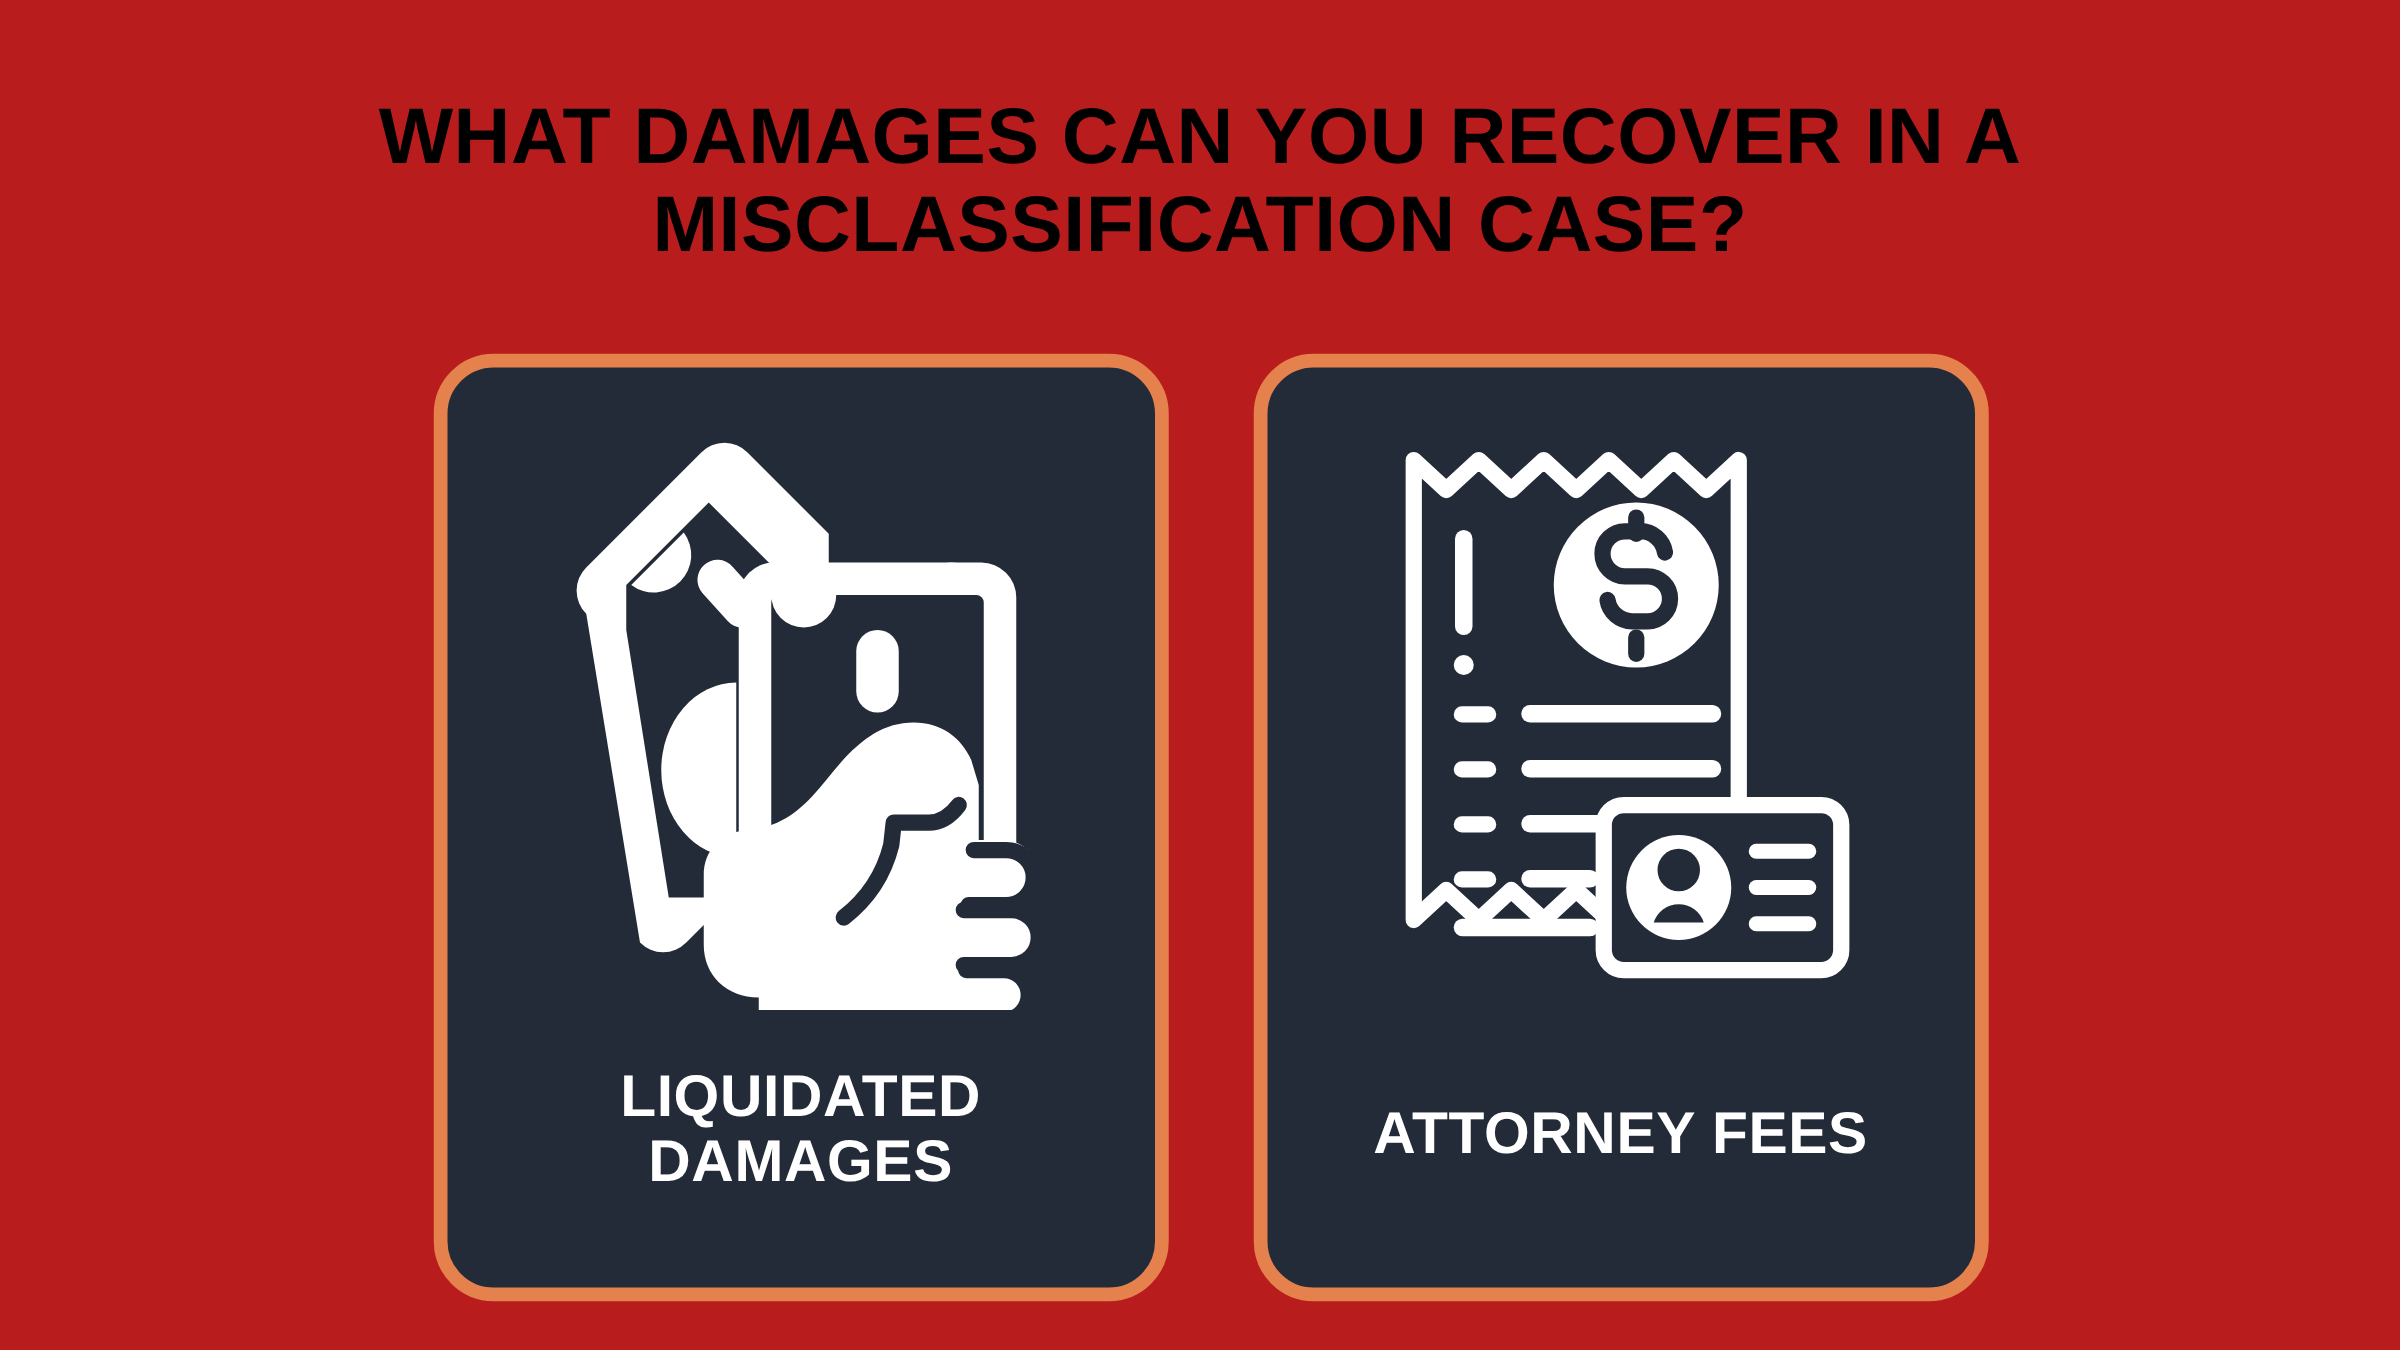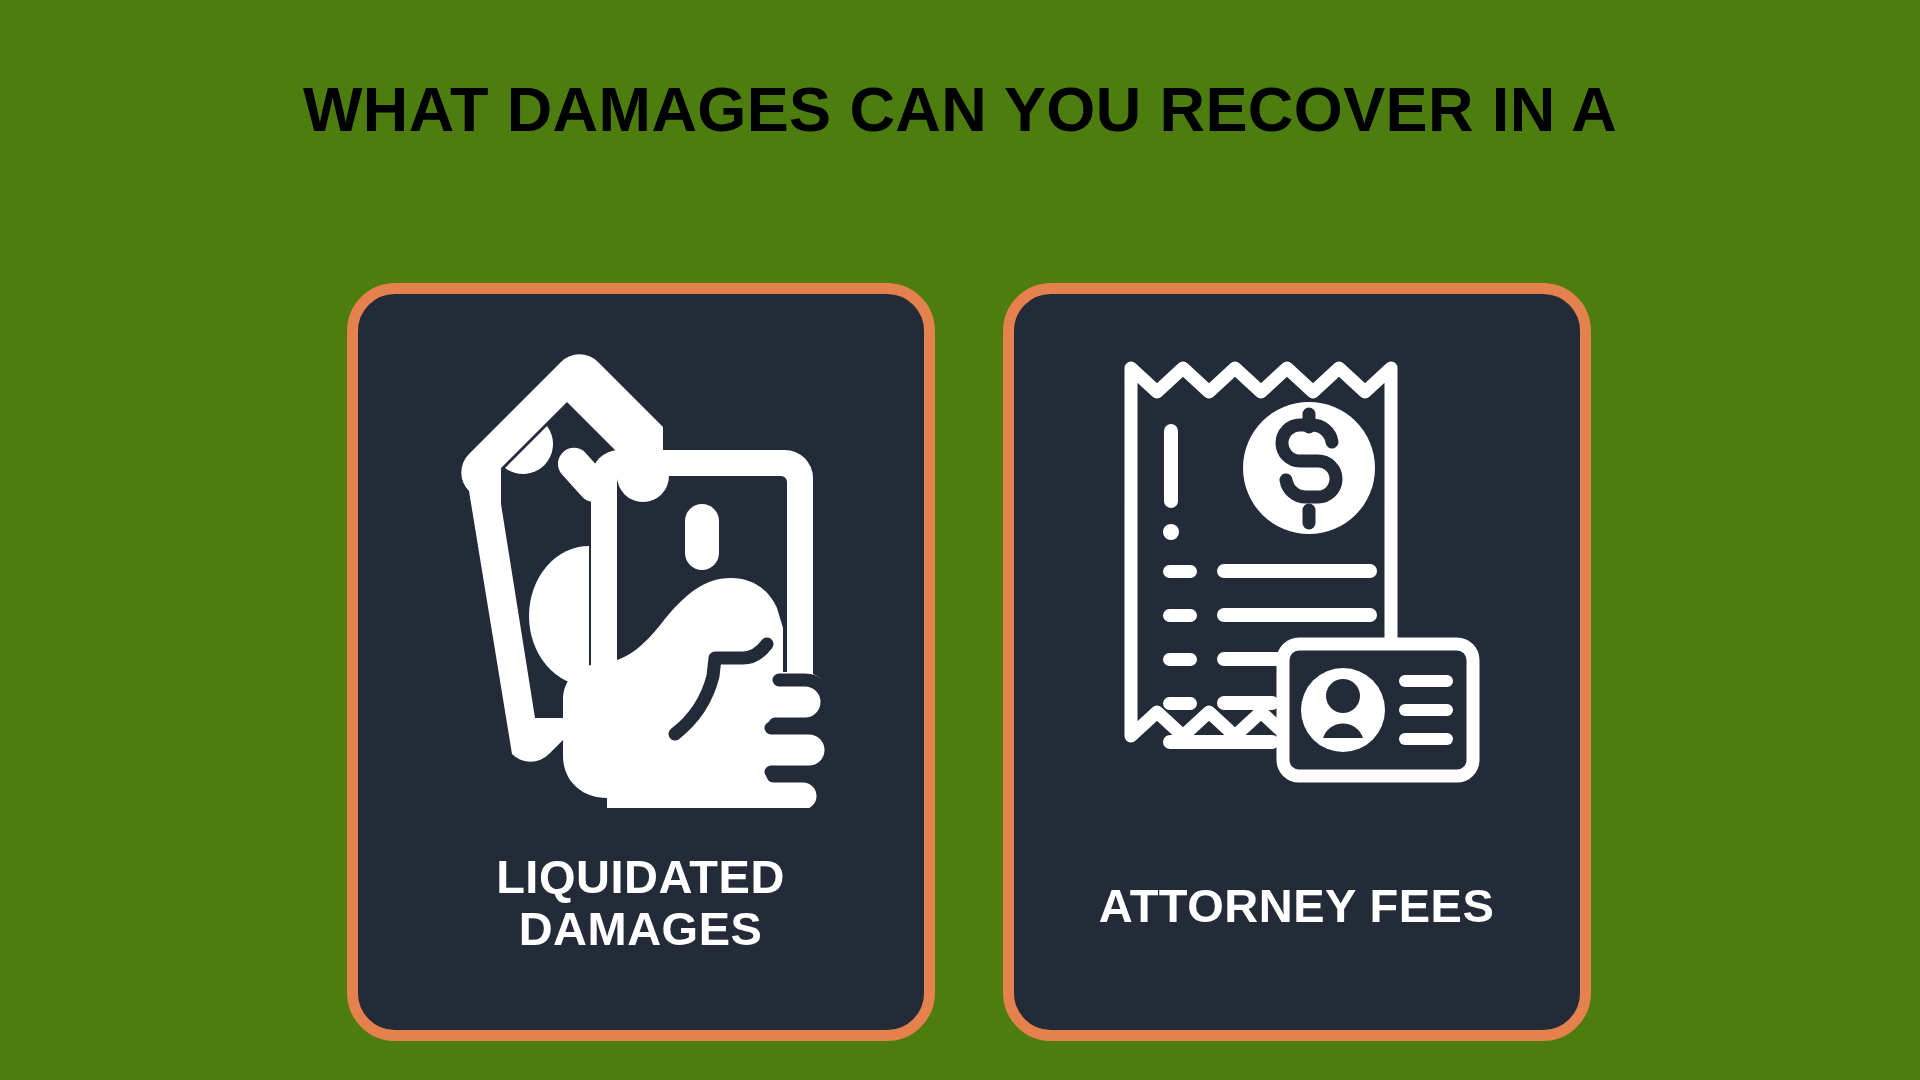--- a/index.html
+++ b/index.html
@@ -13,21 +13,21 @@
 
   body {
     font-family: "Liberation Sans", sans-serif;
     position: relative;
   }
 
   #infographic {
     width: 1920px;
     height: 1080px;
     position: relative;
-    background: #4d7c0f;
+    background: #b91c1c;
   }
 
   
   .title-block {
     position: absolute;
     top: 74px;
     left: 0;
     width: 1920px;
     text-align: center;
     padding: 0 60px;
@@ -105,20 +105,21 @@
   .card-left .card-label { bottom: 74px; }
   .card-right .card-label { bottom: 97px; text-align: center; }
 </style>
 </head>
 <body>
 
 <div id="infographic">
 
   <div class="title-block">
     <span class="title-line">WHAT DAMAGES CAN YOU RECOVER IN A</span>
+    <span class="title-line">MISCLASSIFICATION CASE?</span>
   </div>
 
   <div class="cards-row">
 
     <div class="card card-left">
 
       <div class="card-icon">
         <svg viewBox="0 0 420 480" xmlns="http://www.w3.org/2000/svg">
           <g fill="#FFFFFF">
 

